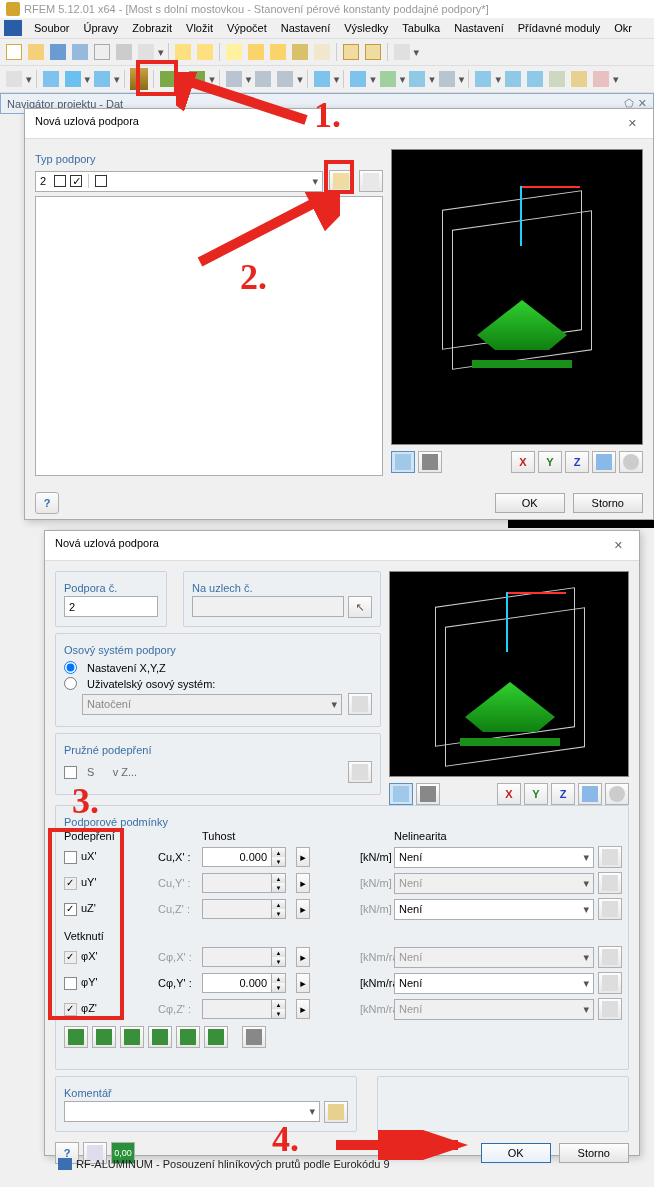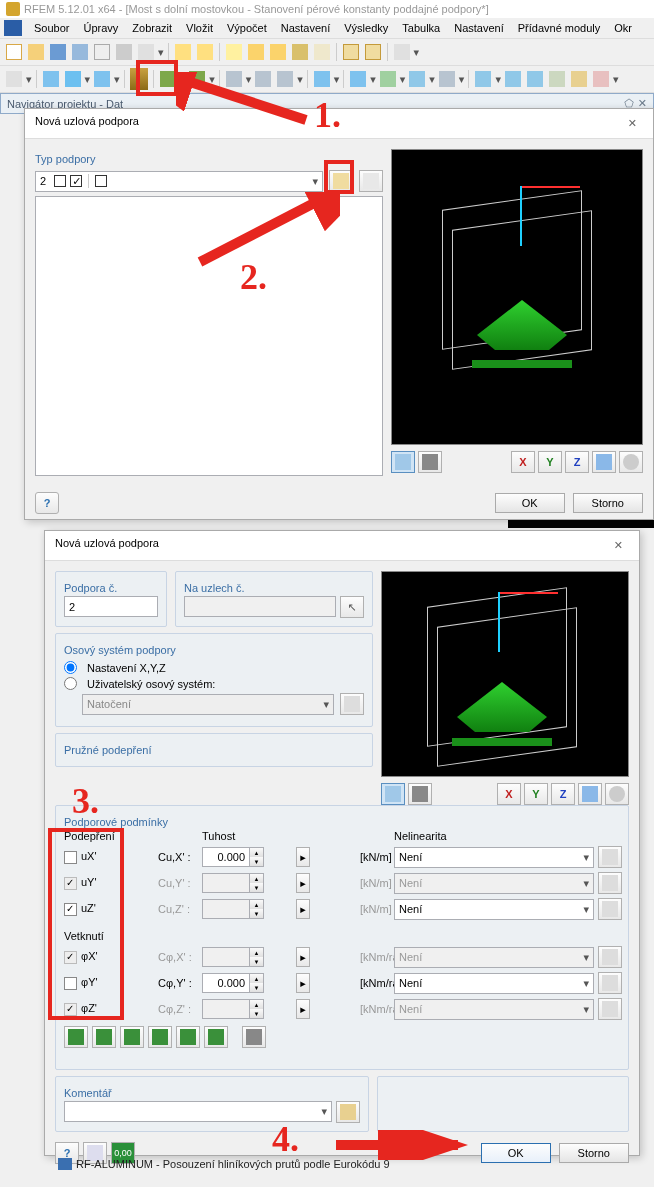--- a/index.html
+++ b/index.html
@@ -27,21 +27,21 @@
 .icon-btn.pressed { background: #d0e4f5; border-color: #5a8fc0; }
 .preview-pane { background: #000; border: 1px solid #888; position: relative; }
 .preview-tools { display: flex; gap: 3px; margin-top: 6px; justify-content: space-between; }
 .preview-tools .grp { display: flex; gap: 3px; }
 .list-area { background: #fff; border: 1px solid #abadb3; }
 .btn { background: linear-gradient(#fdfdfd,#e5e5e5); border: 1px solid #aaa; padding: 3px 18px; min-width: 70px; text-align: center; }
 .btn.primary { border: 1px solid #2a6fb0; background: linear-gradient(#fdfdfd,#e8f0fa); }
 .groupbox { border-top: 1px solid #c8d4e4; border-left: 1px solid #c8d4e4; border-right: 1px solid #c8d4e4; border-bottom: 1px solid #c8d4e4; padding: 6px 8px 8px 8px; margin-bottom: 6px; border-radius: 2px; background: #ecf0f3; }
 .input-txt { border: 1px solid #abadb3; background: #fff; padding: 2px 4px; height: 21px; }
 input[type="radio"], input[type="checkbox"] { margin: 0 4px 0 0; vertical-align: middle; }
-.spinner { border: 1px solid #abadb3; background: #fff; height: 20px; width: 48px; text-align: right; padding: 2px 4px; }
+.spinner { border: 1px solid #abadb3; background: #fff; height: 20px; width: 70px; text-align: right; padding: 2px 4px; }
 .spin-btns { width: 14px; height: 20px; border: 1px solid #abadb3; border-left: none; display: flex; flex-direction: column; }
 .spin-btns span { flex:1; background: linear-gradient(#fafafa,#e0e0e0); font-size: 6px; display:flex; align-items:center; justify-content:center; }
 .unit { color: #000; }
 .unit.dis { color: #999; }
 .nl-select { border: 1px solid #abadb3; background: #fff; height: 21px; padding: 2px 4px; flex:1; display:flex; align-items:center; }
 .nl-select.dis { background: #f0f0f0; color: #999; }
 .nl-select .dd-arrow { margin-left:auto; color:#555; }
 .chk { width: 13px; height: 13px; border: 1px solid #888; background: #fff; display: inline-block; vertical-align: middle; margin-right: 4px; }
 .chk.checked::after { content: "✓"; font-size: 10px; position: relative; top: -2px; left: 1px; }
 .chk.dis { background: #eee; border-color: #bbb; }
@@ -332,21 +332,21 @@
 <div style="position:absolute;left:508px;top:88px;width:146px;height:440px;background:#000;z-index:-1"></div>
 
 <div class="dialog" style="left:44px; top:530px; width:596px; height:626px;">
   <div class="dlg-title">
     <span>Nová uzlová podpora</span>
     <span class="dlg-close">✕</span>
   </div>
   <div class="dlg-body">
     <div style="display:flex;gap:8px">
       <div style="flex:1">
-        <div style="display:flex;gap:8px">
+        <div style="display:flex;gap:16px">
           <div class="groupbox" style="flex:0 0 108px">
             <div class="grp-label">Podpora č.</div>
             <input class="input-txt" style="width: 94px;" value="2">
           </div>
           <div class="groupbox" style="flex:1">
             <div class="grp-label">Na uzlech č.</div>
             <div style="display:flex;gap:4px">
               <input class="input-txt" style="flex: 1 1 0%; background: rgb(240, 240, 240);" value="">
               <span class="icon-btn">
                   <span style="color:#555">↖</span>
@@ -369,20 +369,27 @@
               <span>Natočení</span>
               <span class="dd-arrow">▾</span>
             </div>
             <span class="icon-btn">
                 <span class="ico" style="background:#ddd"></span>
               </span>
           </div>
         </div>
         <div class="groupbox">
           <div class="grp-label">Pružné podepření</div>
+          <div class="field-row">
+            <span class="chk"></span>
+            <span style="flex:1;color:#666">S&nbsp;&nbsp;&nbsp;&nbsp;&nbsp;&nbsp;<span>v Z...</span></span>
+            <span class="icon-btn">
+                <span class="ico" style="background:#ddd"></span>
+              </span>
+          </div>
         </div>
       </div>
       <div style="width:252px">
         <div class="preview-pane" style="height:206px">
           <div class="cube-preview">
             <div class="iso-box" style="left:45px;top:25px"></div>
             <div class="iso-box" style="left:55px;top:45px"></div>
             <div class="axis-x" style="left:116px;top:20px"></div>
             <div class="axis-y" style="left:116px;top:20px"></div>
             <div class="green-shape" style="left:75px;top:110px"></div>
@@ -564,21 +571,21 @@
         <span class="icon-btn">
             <span class="ico" style="background:#3a903a"></span>
           </span>
         <span style="width:6px"></span>
         <span class="icon-btn">
             <span class="ico" style="background:#888"></span>
           </span>
       </div>
     </div>
 
-    <div style="display:flex;gap:8px">
+    <div style="display:flex;gap:20px">
       <div class="groupbox" style="flex:1">
         <div class="grp-label">Komentář</div>
         <div style="display:flex;gap:4px">
           <div class="dropdown">
             <span></span>
             <span class="dd-arrow">▾</span>
           </div>
           <span class="icon-btn">
               <span class="ico" style="background:#e8d090"></span>
             </span>

